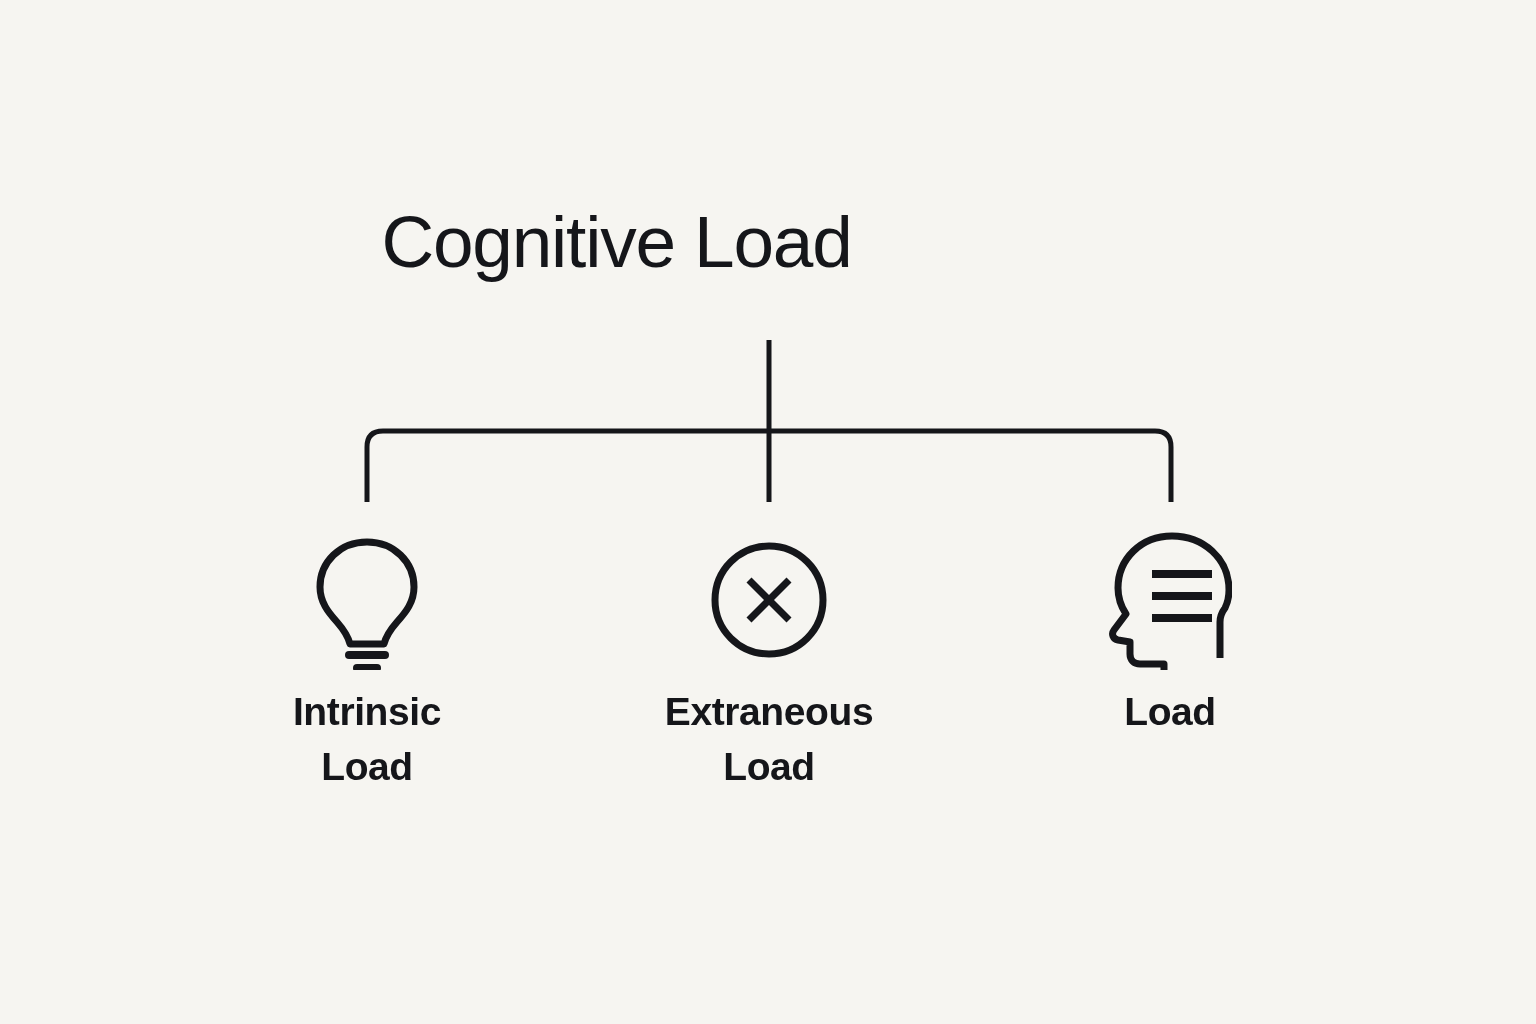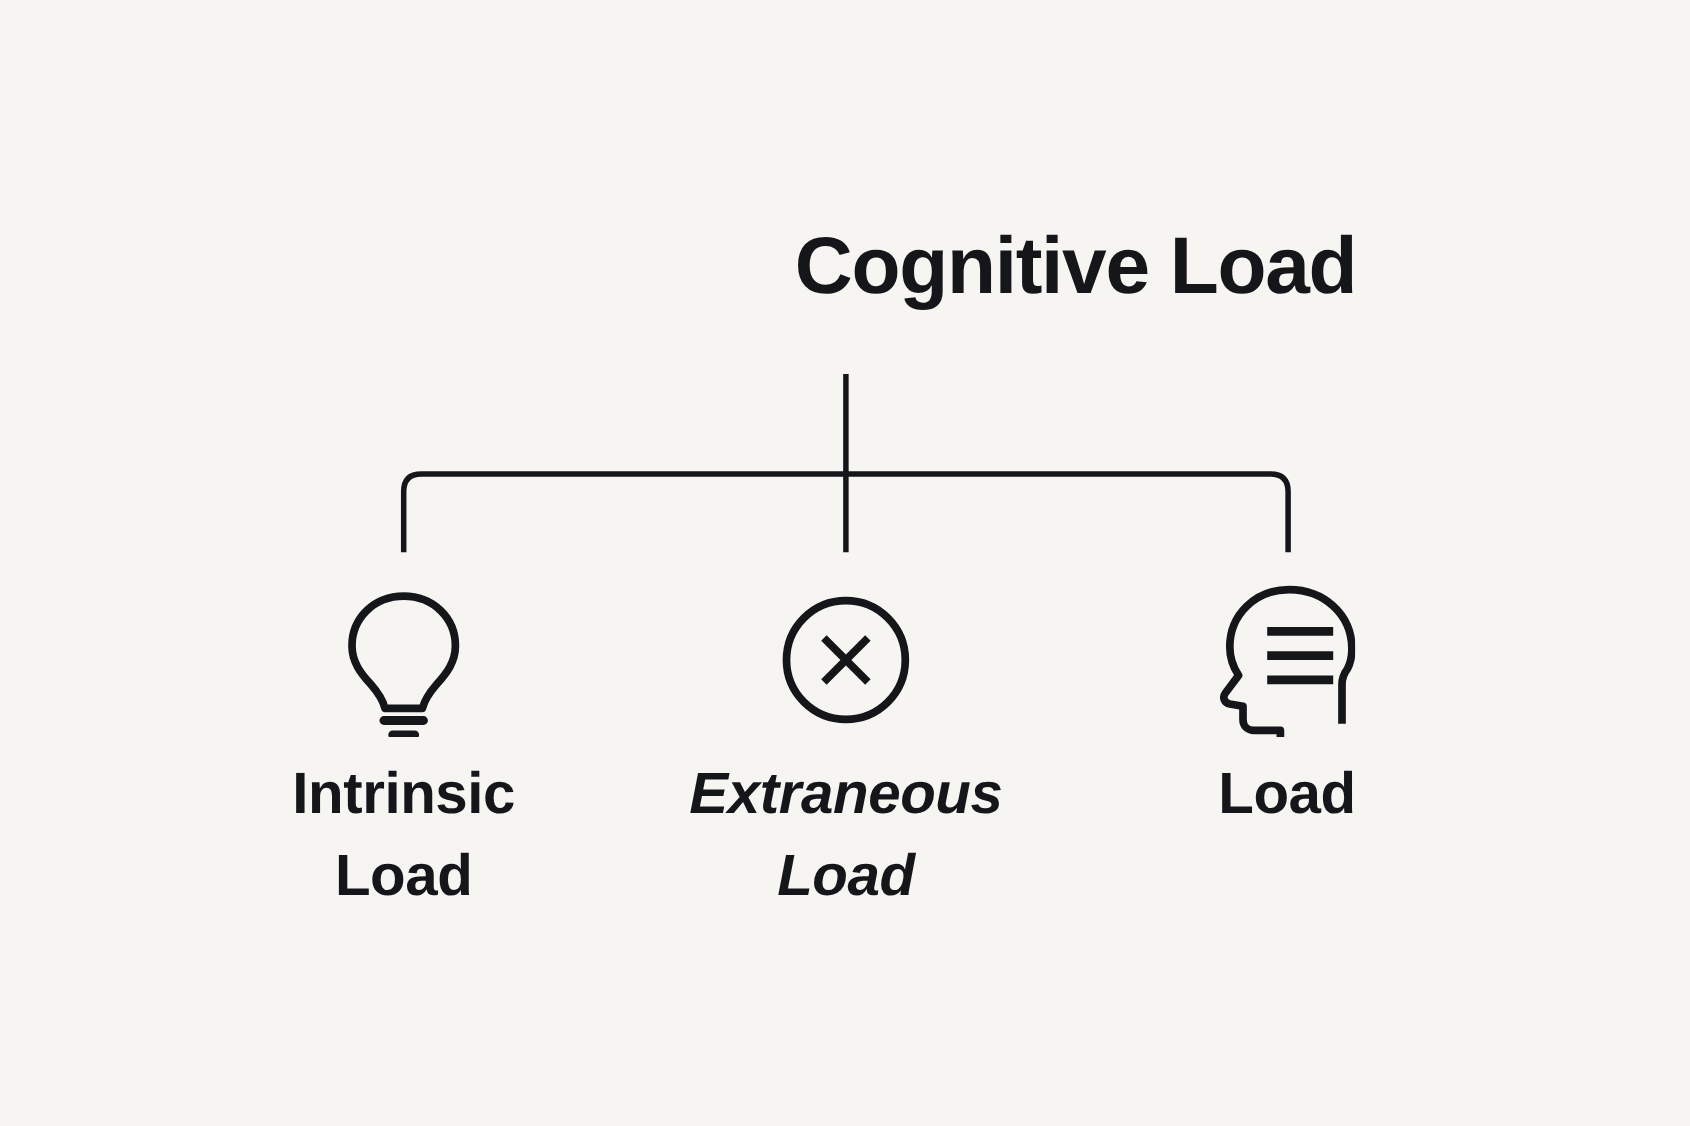--- a/index.html
+++ b/index.html
@@ -17,53 +17,53 @@
     position: relative;
     width: 1536px;
     height: 1024px;
     background: #f6f5f1;
   }
   #title {
     position: absolute;
     top: 205px;
     left: 0;
     width: 1233px;
-    text-align: right;
+    text-align: center;
     font-size: 73px;
-    font-weight: 700;
+    font-weight: 400;
     letter-spacing: -1.2px;
     color: #15161a;
     line-height: 1.0;
   }
   #connector {
     position: absolute;
     top: 330px;
     left: 330px;
   }
   .branch {
     position: absolute;
     top: 530px;
     width: 300px;
     display: flex;
     flex-direction: column;
     align-items: center;
   }
   #branch-0 { left: 217px; }
-  #branch-1 { left: 619px; font-style: italic; }
+  #branch-1 { left: 619px; }
   #branch-2 { left: 1020px; }
   .icon-box {
     height: 140px;
     display: flex;
     align-items: center;
     justify-content: center;
   }
   .branch-label {
     margin-top: 14px;
     text-align: center;
-    font-size: 53px;
+    font-size: 39px;
     font-weight: 600;
     letter-spacing: -0.4px;
     color: #15161a;
     line-height: 1.42;
   }
   .branch-label .l2 { display: block; }
 </style>
 </head>
 <body>
 

